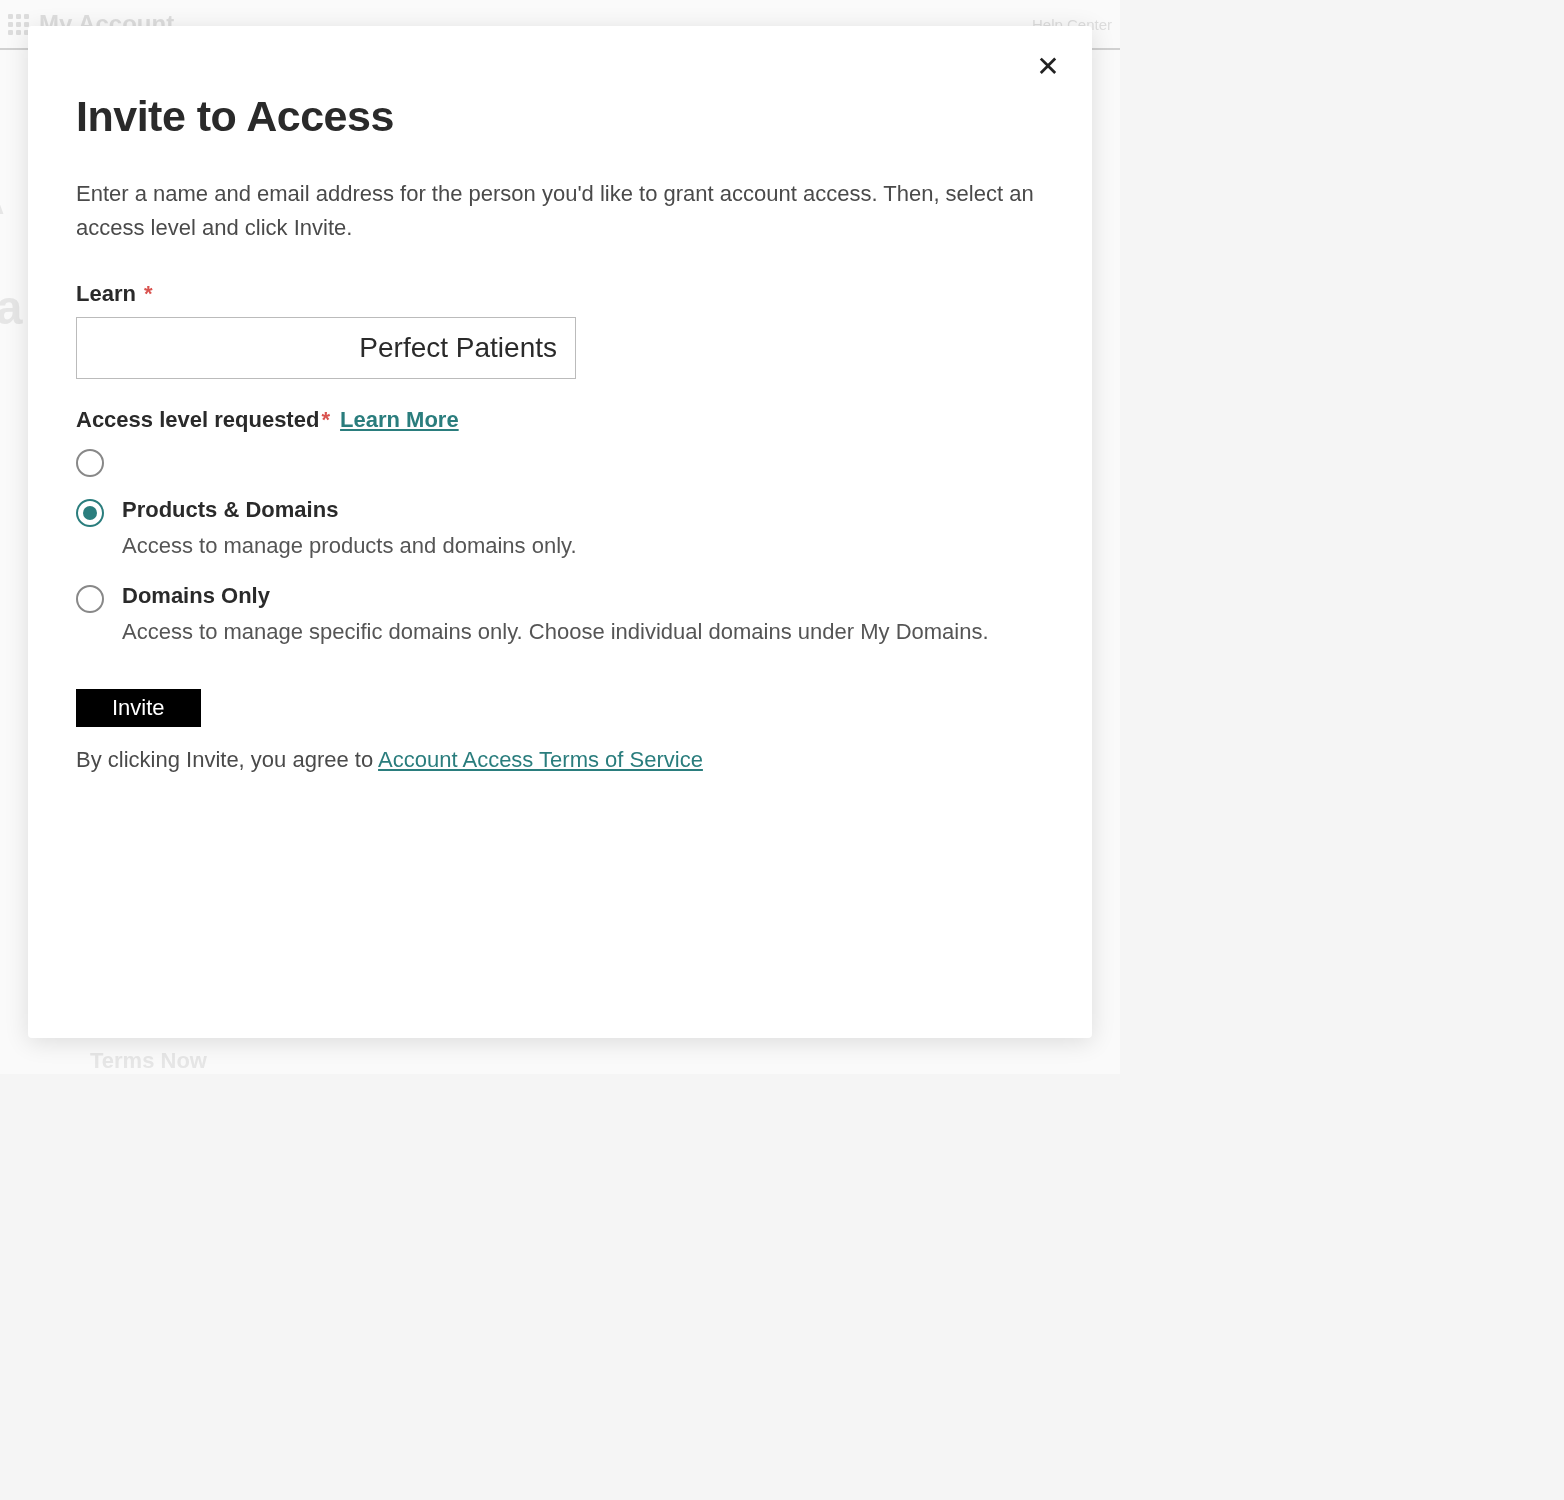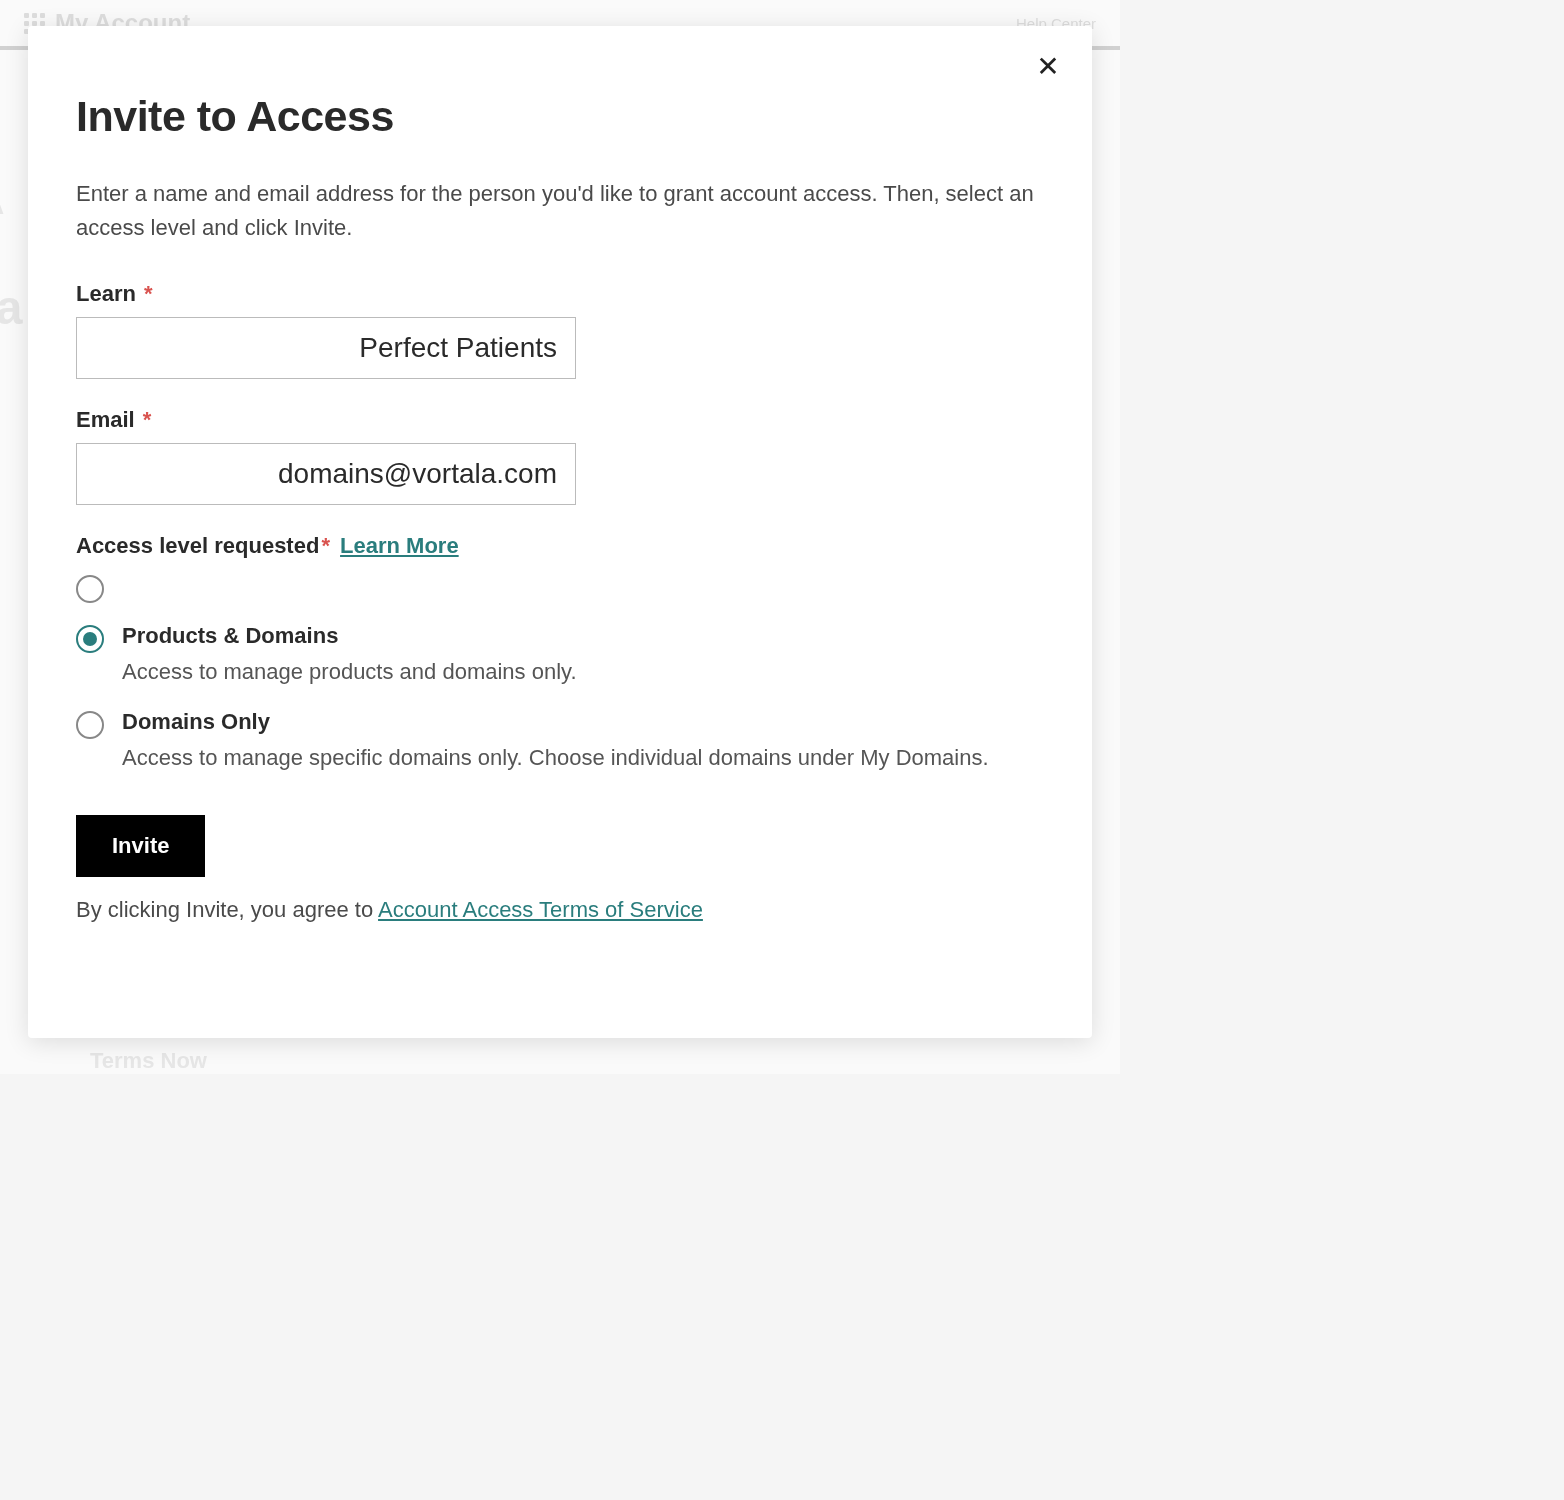--- a/index.html
+++ b/index.html
@@ -17,23 +17,23 @@
     }
     .background-header {
       position: absolute;
       top: 0;
       left: 0;
       right: 0;
       height: 50px;
       display: flex;
       justify-content: space-between;
       align-items: center;
-      padding: 0 24px;
+      padding: 0 8px;
       color: #999;
-      border-bottom: 4px solid #a3a3a3;
+      border-bottom: 2px solid #a3a3a3;
     }
     .bg-left {
       display: flex;
       align-items: center;
       gap: 10px;
     }
     .grid-icon {
       display: grid;
       grid-template-columns: repeat(3, 5px);
       grid-template-rows: repeat(3, 5px);
@@ -192,23 +192,23 @@
     }
     .radio-desc {
       font-size: 22px;
       color: #555;
       line-height: 1.55;
     }
     .invite-btn {
       background: #000;
       color: #fff;
       border: none;
-      padding: 18px 36px;
-      font-size: 22px;
-      font-weight: 700;
+      padding: 6px 36px;
+      font-size: 22px;
+      font-weight: 400;
       cursor: pointer;
       margin-bottom: 20px;
     }
     .terms-text {
       font-size: 22px;
       color: #4a4a4a;
     }
     .terms-link {
       color: #2a7d7d;
       text-decoration: underline;
@@ -260,27 +260,20 @@
   <p class="modal-description">Enter a name and email address for the person you'd like to grant account access. Then, select an access level and click Invite.</p>
 
   <div class="form-group">
     <label class="form-label">
       <span>Learn</span>
       <span class="required">*</span>
     </label>
     <input type="text" class="text-input" value="Perfect Patients" style="">
   </div>
 
-  <div class="form-group">
-    <label class="form-label">
-      <span>Email</span>
-      <span class="required">*</span>
-    </label>
-    <input type="text" class="text-input" value="domains@vortala.com" style="">
-  </div>
 
   <div class="access-label-row">
     <span>Access level requested</span><span class="required">*</span>
     <a class="learn-more">Learn More</a>
   </div>
 
   <div class="radio-group">
     <div class="radio-option">
       <div class="radio-circle"></div>
       <div class="radio-content">

